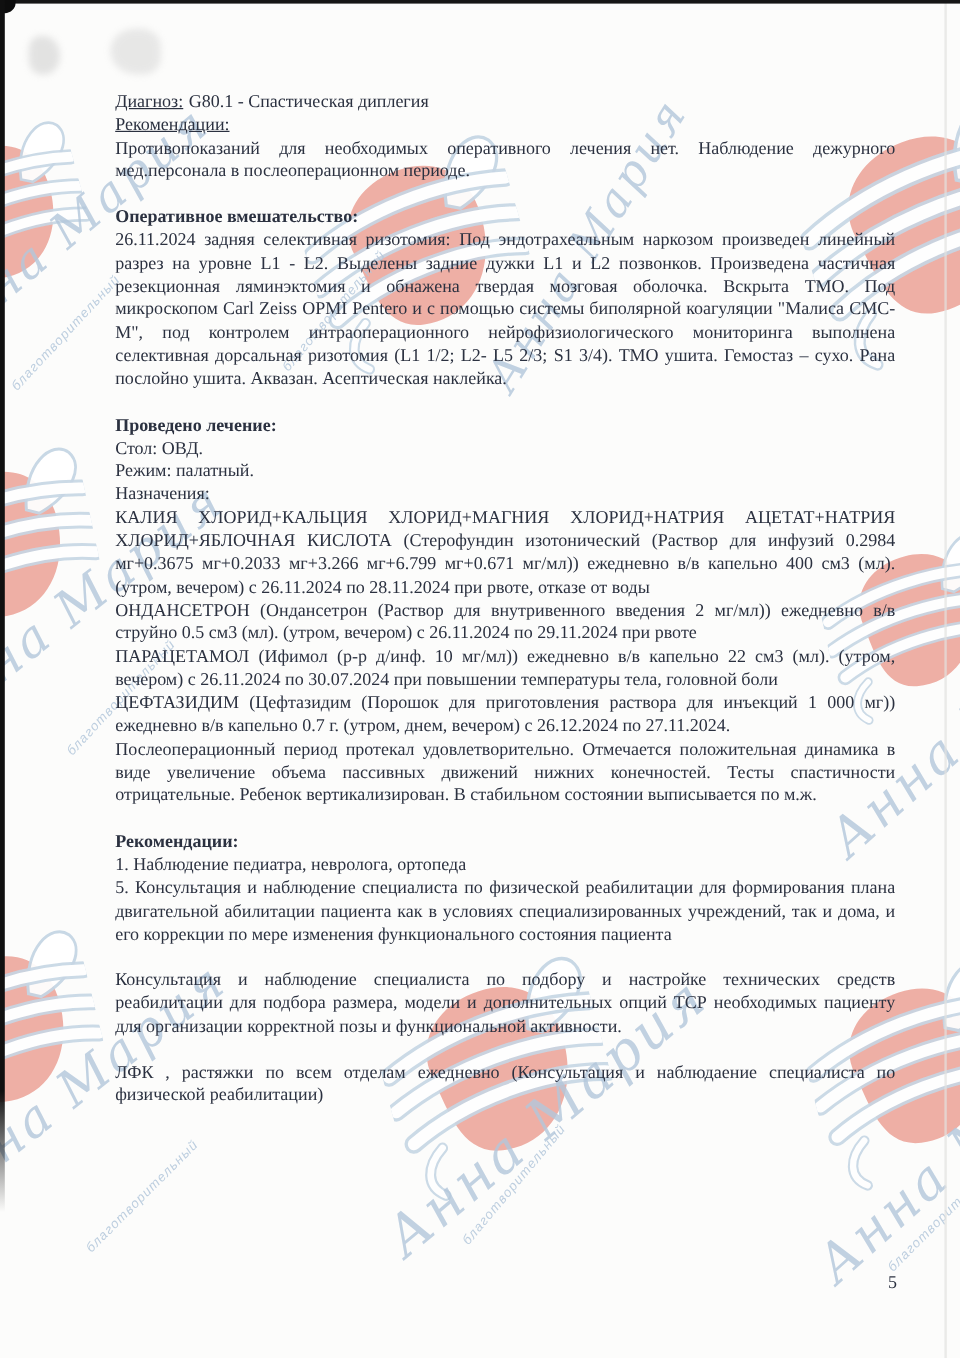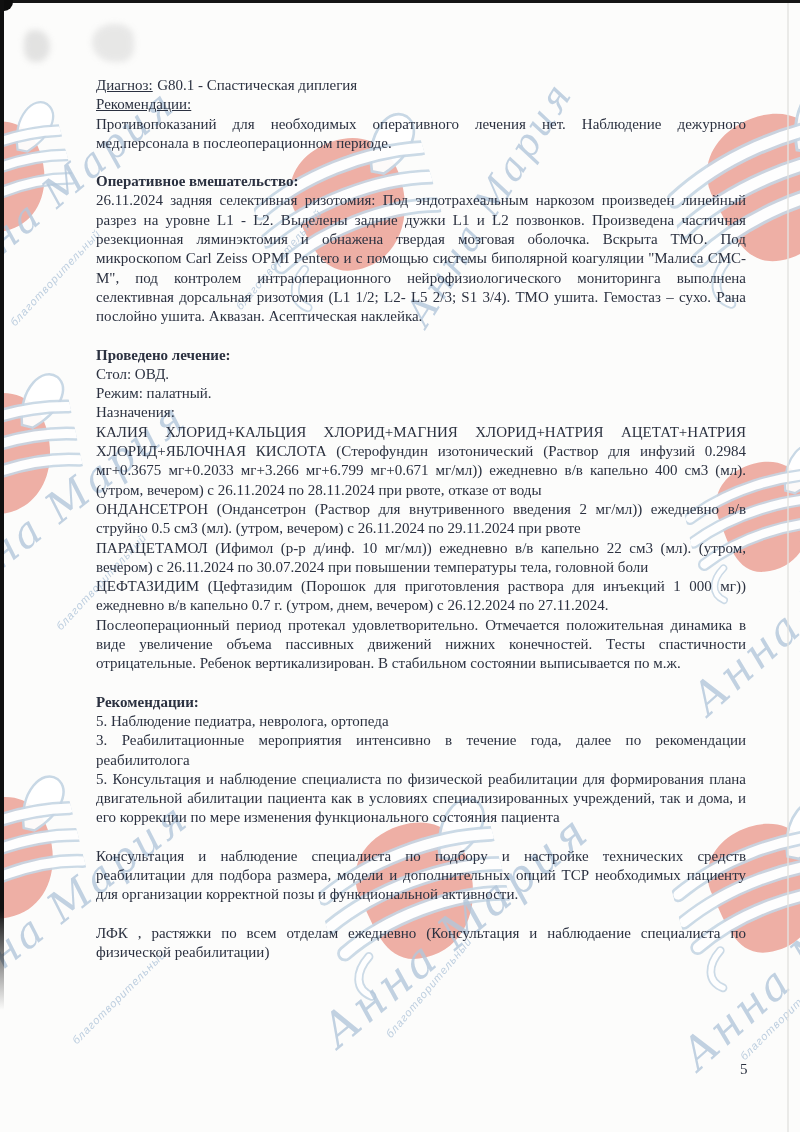--- a/index.html
+++ b/index.html
@@ -130,22 +130,21 @@
     <p class="label-line">Режим: палатный.</p>
     <p class="label-line">Назначения:</p>
     <p>КАЛИЯ ХЛОРИД+КАЛЬЦИЯ ХЛОРИД+МАГНИЯ ХЛОРИД+НАТРИЯ АЦЕТАТ+НАТРИЯ ХЛОРИД+ЯБЛОЧНАЯ КИСЛОТА (Стерофундин изотонический (Раствор для инфузий 0.2984 мг+0.3675 мг+0.2033 мг+3.266 мг+6.799 мг+0.671 мг/мл)) ежедневно в/в капельно 400 см3 (мл). (утром, вечером) с 26.11.2024 по 28.11.2024 при рвоте, отказе от воды</p>
     <p>ОНДАНСЕТРОН (Ондансетрон (Раствор для внутривенного введения 2 мг/мл)) ежедневно в/в струйно 0.5 см3 (мл). (утром, вечером) с 26.11.2024 по 29.11.2024 при рвоте</p>
     <p>ПАРАЦЕТАМОЛ (Ифимол (р-р д/инф. 10 мг/мл)) ежедневно в/в капельно 22 см3 (мл). (утром, вечером) с 26.11.2024 по 30.07.2024 при повышении температуры тела, головной боли</p>
     <p>ЦЕФТАЗИДИМ (Цефтазидим (Порошок для приготовления раствора для инъекций 1 000 мг)) ежедневно в/в капельно 0.7 г. (утром, днем, вечером) с 26.12.2024 по 27.11.2024.</p>
 
     <p>Послеоперационный период протекал удовлетворительно. Отмечается положительная динамика в виде увеличение объема пассивных движений нижних конечностей. Тесты спастичности отрицательные. Ребенок вертикализирован. В стабильном состоянии выписывается по м.ж.</p>
 
     <p class="heading">Рекомендации:</p>
-    <p>5. Наблюдение педиатра, невролога, ортопеда</p>
-    <p>3. Реабилитационные мероприятия интенсивно в течение года, далее по рекомендации реабилитолога</p>
+    <p>1. Наблюдение педиатра, невролога, ортопеда</p>
     <p>5. Консультация и наблюдение специалиста по физической реабилитации для формирования плана двигательной абилитации пациента как в условиях специализированных учреждений, так и дома, и его коррекции по мере изменения функционального состояния пациента</p>
 
     <p class="gap-top">Консультация и наблюдение специалиста по подбору и настройке технических средств реабилитации для подбора размера, модели и дополнительных опций ТСР необходимых пациенту для организации корректной позы и функциональной активности.</p>
     <p class="gap-top">ЛФК , растяжки по всем отделам ежедневно (Консультация и наблюдаение специалиста по физической реабилитации)</p>
   </div>
 
   <div class="page-number">5</div>
 
   <div class="scan-edge-top"></div>
   <div class="scan-corner"></div>

